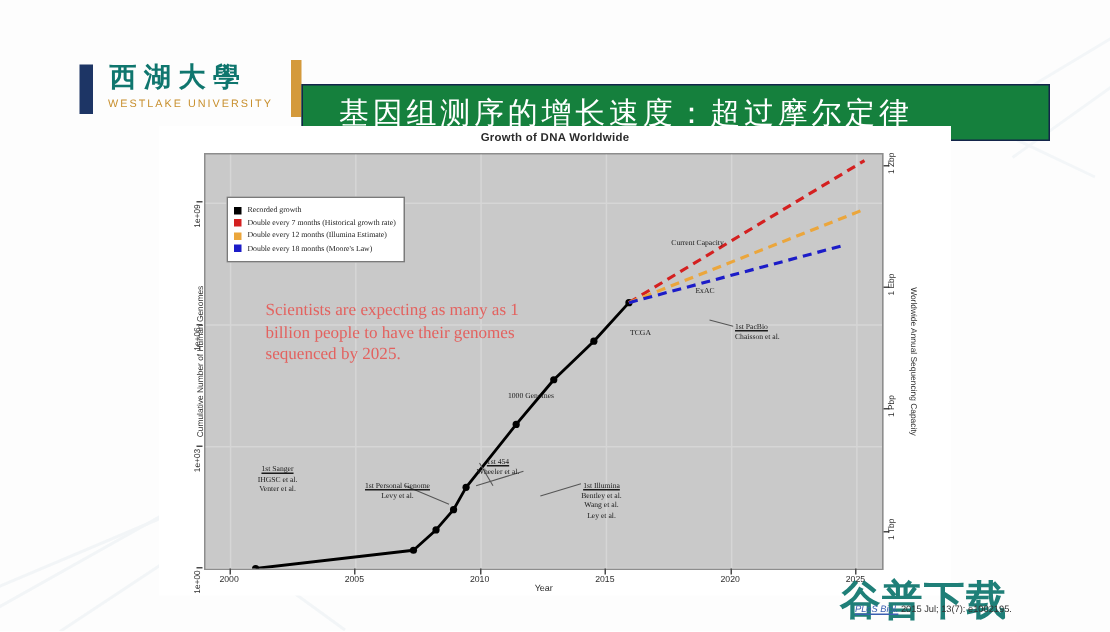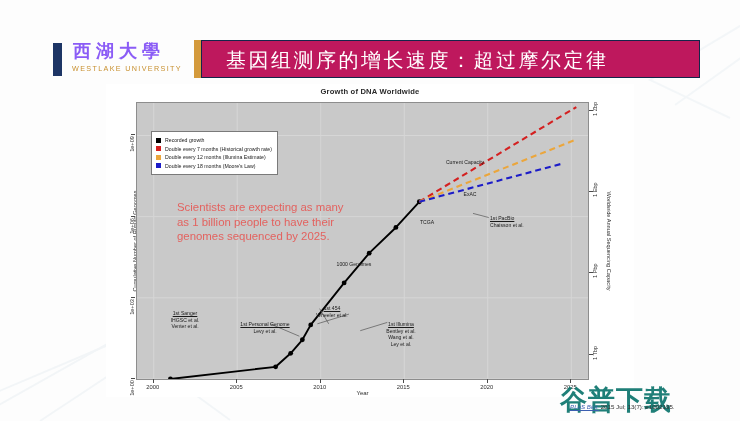--- a/index.html
+++ b/index.html
@@ -13,38 +13,38 @@
 
   
   .wm{position:absolute;pointer-events:none;opacity:.5;}
   .wm svg{display:block;}
 
   
   .header{position:absolute;left:0;top:38px;height:42px;width:740px;}
   .hdr-bar{position:absolute;left:53px;top:5px;width:9px;height:33px;background:#1d3565;}
   .logo{position:absolute;left:72px;top:0px;width:120px;height:42px;}
   .logo-cn{font-family:"Liberation Serif","DejaVu Serif",serif;font-weight:bold;
-           font-size:18px;color:#8b5cf6;letter-spacing:5px;line-height:26px;
+           font-size:18px;color:#0f766e;letter-spacing:5px;line-height:26px;
            white-space:nowrap;padding-left:1px;}
   .logo-en{font-size:7.2px;font-weight:normal;color:#c8902f;letter-spacing:1.35px;
            line-height:10px;white-space:nowrap;}
   .title-wrap{position:absolute;left:194px;top:2px;height:38px;width:506px;}
   .title-accent{position:absolute;left:0;top:0;width:7px;height:38px;background:#d49a3c;}
-  .title-box{position:absolute;left:7px;top:0;right:0;height:38px;
-             background:#be185d;border:1px solid #14254a;box-sizing:border-box;}
+  .title-box{position:absolute;left:7px;top:16px;right:0;height:38px;
+             background:#15803d;border:1px solid #14254a;box-sizing:border-box;}
   .title-text{font-family:"Liberation Serif","DejaVu Serif",serif;
               color:#ffffff;font-size:20px;letter-spacing:2.5px;font-weight:normal;
               line-height:38px;padding-left:24px;white-space:nowrap;}
 
   
   .figure{position:absolute;left:106px;top:84px;width:528px;height:313px;background:#ffffff;}
   .fig-title{position:absolute;left:0;top:3px;width:100%;text-align:center;
              font-size:7.6px;font-weight:bold;color:#2a2a2a;letter-spacing:.2px;}
   .plot{position:absolute;left:30px;top:18px;width:453px;height:278px;
-        background:#c9c9c9;border:1px solid #8d8d8d;box-sizing:border-box;}
+        background:#c9c9c9;border:1px solid #8d8d8d;box-sizing:border-box;font-family:Liberation Serif, serif;}
 
   
   .ylab{position:absolute;left:-22px;top:50%;transform:translateY(-50%) rotate(-90deg);
         transform-origin:center;font-size:5.6px;color:#2e2e2e;white-space:nowrap;}
   .ytick{position:absolute;font-size:5.6px;color:#2e2e2e;white-space:nowrap;
          transform:rotate(-90deg);transform-origin:right center;text-align:center;}
   .ytickmark{position:absolute;width:4px;height:1px;background:#4a4a4a;}
   .y2lab{position:absolute;right:-24px;top:50%;transform:translateY(-50%) rotate(90deg);
          transform-origin:center;font-size:5.6px;color:#2e2e2e;white-space:nowrap;}
   .y2tick{position:absolute;font-size:5.6px;color:#2e2e2e;white-space:nowrap;

